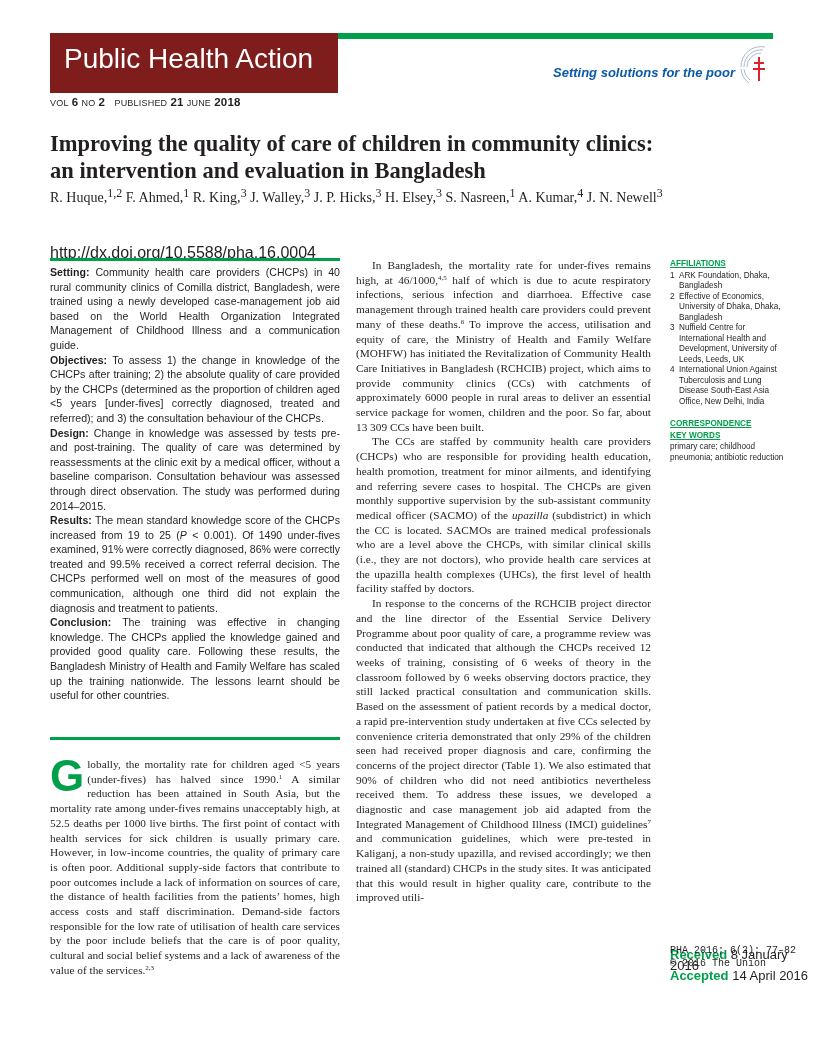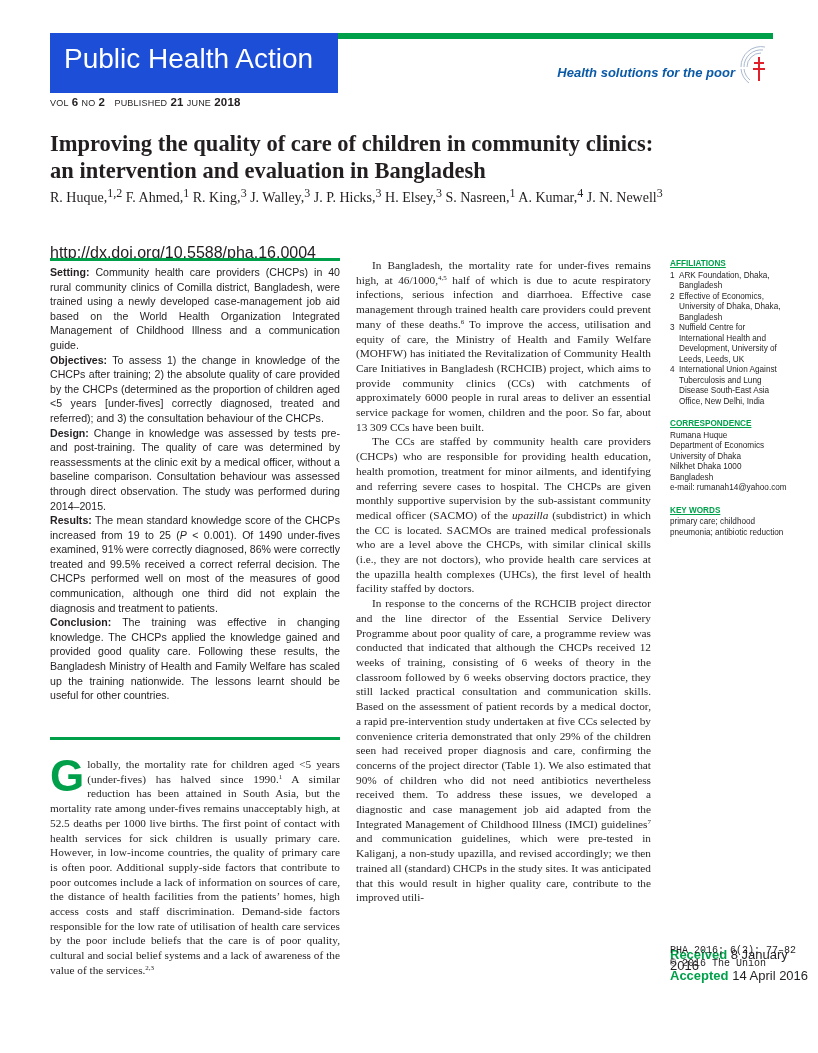--- a/index.html
+++ b/index.html
@@ -1,20 +1,20 @@
 <!DOCTYPE html>
 <html><head>
   <meta charset="utf-8">
   <style>
     html, body { margin: 0; padding: 0; background: #ffffff; }
     body { width: 818px; height: 1053px; position: relative; overflow: hidden; color: #231f20; }
 
     
     .masthead { position: absolute; left: 50px; top: 33px; width: 723px; height: 60px; }
-    .brand-box { position: absolute; left: 0; top: 0; width: 288px; height: 60px; background: #1d4ed8; }
+    .brand-box { position: absolute; left: 0; top: 0; width: 288px; height: 60px; background: #7f1d1d; }
     .brand-title { position: absolute; left: 14px; top: 10px; font-size: 28px; color: #ffffff; font-family: "Liberation Sans", "DejaVu Sans", sans-serif; letter-spacing: 0px; white-space: nowrap; }
     .top-rule { position: absolute; left: 288px; top: 0; width: 435px; height: 6px; background: #00a04b; }
     .union-name { position: absolute; right: 38px; top: 12px; font-size: 13px; font-weight: bold; color: #0a5aa8; white-space: nowrap; font-family: "Liberation Sans", sans-serif; }
     .union-tag { position: absolute; right: 38px; top: 32px; font-size: 13px; font-weight: bold; font-style: italic; color: #0a5aa8; white-space: nowrap; font-family: "Liberation Sans", sans-serif; }
     .union-logo { position: absolute; right: 2px; top: 10px; width: 34px; height: 42px; }
 
     .issue-line { position: absolute; left: 50px; top: 96px; font-size: 10.5px; font-family: "Liberation Sans", sans-serif; color: #231f20; white-space: nowrap; letter-spacing: 0.2px; }
     .issue-line .sc { font-size: 9px; }
     .issue-line .big { font-size: 11.5px; font-weight: bold; }
 
@@ -53,21 +53,21 @@
     .citation { position: absolute; left: 670px; top: 944px; font-family: Liberation Mono, monospace; font-size: 10px; line-height: 13px; color: #231f20; }
   </style>
 </head>
 <body>
 
 <div class="masthead">
   <div class="brand-box">
     <div class="brand-title">Public Health Action</div>
   </div>
   <div class="top-rule"></div>
-  <div class="union-tag">Health solutions for the poor</div>
+  <div class="union-tag">Setting solutions for the poor</div>
   <svg class="union-logo" viewBox="0 0 34 42">
     <path d="M28 4 A20 20 0 0 0 4 24" fill="none" stroke="#a9b9cf" stroke-width="1"></path>
     <path d="M26 7 A17 17 0 0 0 7 24" fill="none" stroke="#a9b9cf" stroke-width="1"></path>
     <path d="M24 10 A14 14 0 0 0 10 24" fill="none" stroke="#a9b9cf" stroke-width="1"></path>
     <path d="M4 26 A20 20 0 0 0 12 40" fill="none" stroke="#a9b9cf" stroke-width="1"></path>
     <path d="M7 26 A17 17 0 0 0 13 37" fill="none" stroke="#a9b9cf" stroke-width="1"></path>
     <line x1="22" y1="14" x2="22" y2="38" stroke="#e0202a" stroke-width="2"></line>
     <line x1="17" y1="20" x2="27" y2="20" stroke="#e0202a" stroke-width="2"></line>
     <line x1="16" y1="26" x2="28" y2="26" stroke="#e0202a" stroke-width="2"></line>
   </svg>
@@ -127,28 +127,20 @@
 <div class="sidebar">
   <div class="side-head">AFFILIATIONS</div>
   <ul class="aff-list">
     <li><span class="num">1</span><span>ARK Foundation, Dhaka, Bangladesh</span></li>
     <li><span class="num">2</span><span>Effective of Economics, University of Dhaka, Dhaka, Bangladesh</span></li>
     <li><span class="num">3</span><span>Nuffield Centre for International Health and Development, University of Leeds, Leeds, UK</span></li>
     <li><span class="num">4</span><span>International Union Against Tuberculosis and Lung Disease South-East Asia Office, New Delhi, India</span></li>
   </ul>
 
   <div class="side-head">CORRESPONDENCE</div>
-  <div class="side-block">
-    <div>Rumana Huque</div>
-    <div>Department of Economics</div>
-    <div>University of Dhaka</div>
-    <div>Nilkhet Dhaka 1000</div>
-    <div>Bangladesh</div>
-    <div style="word-break: break-all;">e-mail: rumanah14@yahoo.com</div>
-  </div>
 
   <div class="side-head">KEY WORDS</div>
   <div class="side-block">primary care; childhood pneumonia; antibiotic reduction</div>
 </div>
 
 <div class="dates">
   <div><span class="lbl">Received</span> <span>8 January 2016</span></div>
   <div><span class="lbl">Accepted</span> <span>14 April 2016</span></div>
 </div>
 

